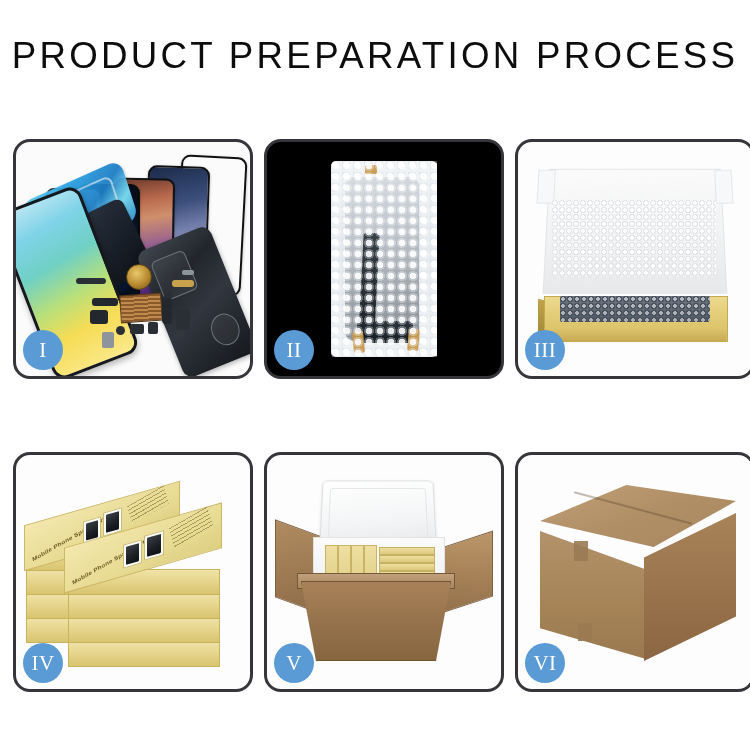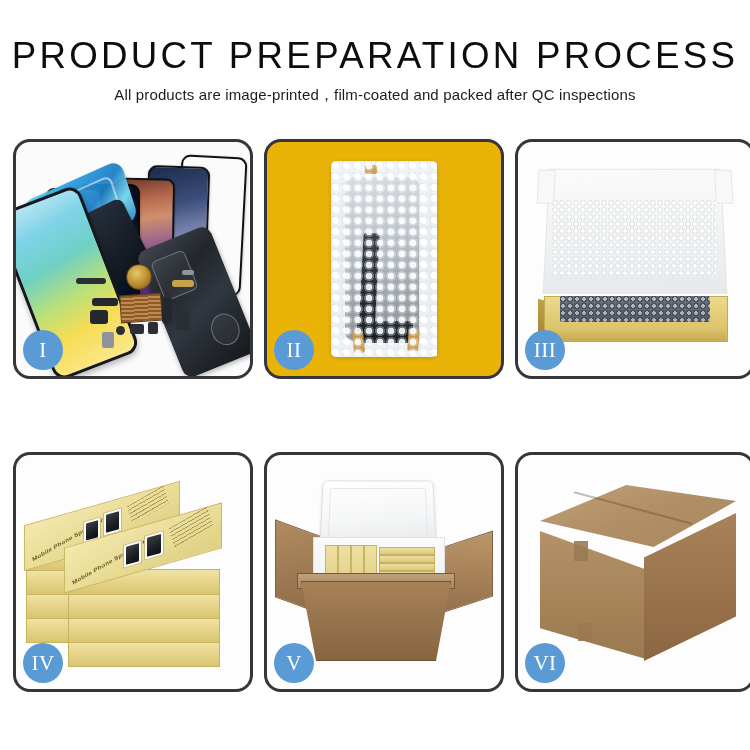--- a/index.html
+++ b/index.html
@@ -227,21 +227,21 @@
     background:radial-gradient(circle at 40% 35%,#e8c86a 0%,#b8892f 55%,#6d4e18 100%);
     border:1px solid #5d4514;
   }
   .p1-flex {
     position:absolute;
     background:#23282f;
     border-radius:3px;
   }
 
   
-  .p2 { background:#eab308; }
+  .p2 { background:#000000; }
   .p2-bag {
     position:absolute;
     left:50%; top:50%;
     transform:translate(-50%,-50%);
     width:106px; height:196px;
     border-radius:5px;
     background:
       radial-gradient(circle at 4px 4px, rgba(255,255,255,.95) 0 3px, rgba(214,222,228,.55) 3.4px 5px, rgba(0,0,0,0) 5.4px) 0 0/11px 11px,
       linear-gradient(175deg,#f2f5f7 0%,#e4e9ed 45%,#eef1f4 100%);
     box-shadow:0 1px 4px rgba(0,0,0,.18);
@@ -482,21 +482,20 @@
     position:absolute;
     background:#9a7a52;
     opacity:.9;
   }
 </style>
 </head>
 <body>
 
 <div class="header">
   <div class="title">PRODUCT PREPARATION PROCESS</div>
-  <div class="subtitle">All products are image-printed，film-coated and packed after QC inspections</div>
 </div>
 
 <div class="grid">
 
   <div class="panel p1">
     <div class="panel-stage">
       <div class="p1-ph5 phone"></div>
       <div class="p1-ph4 phone"></div>
       <div class="p1-ph3 phone"></div>
       <div class="p1-ph2 phone"></div>

